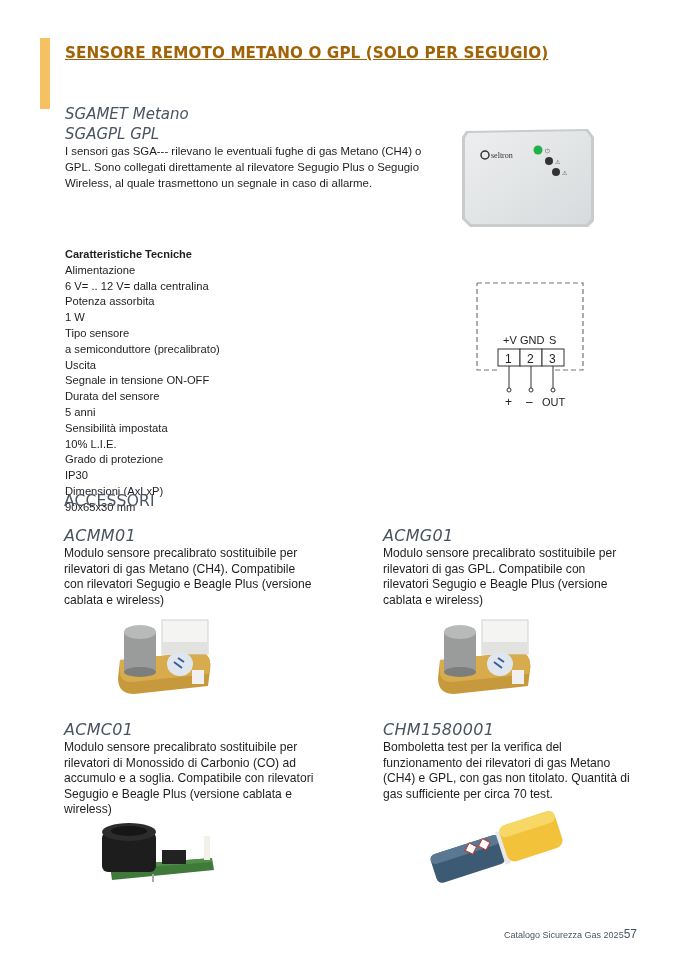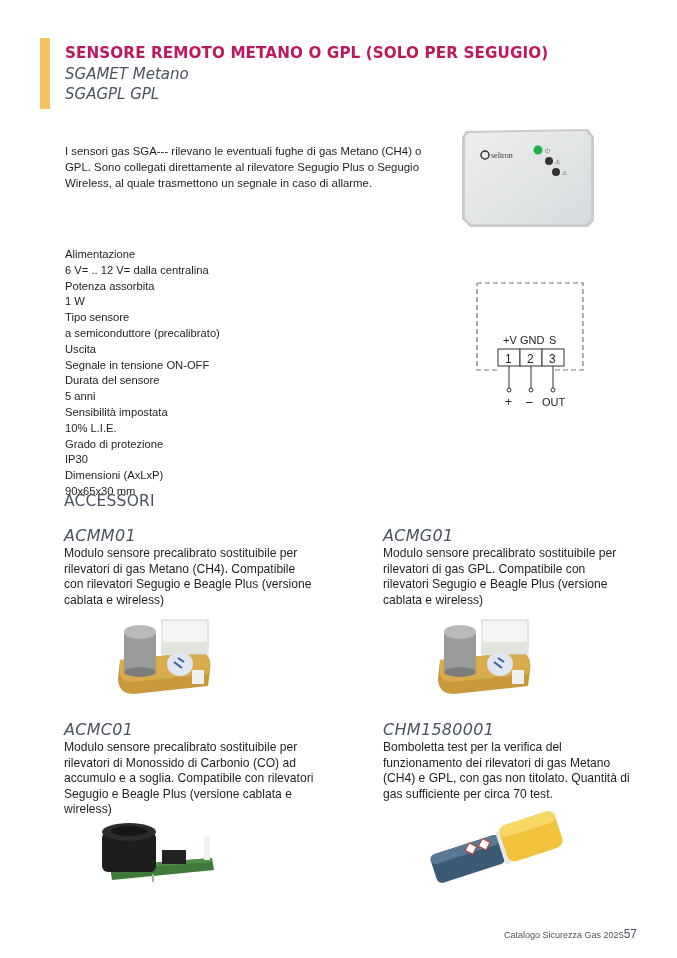--- a/index.html
+++ b/index.html
@@ -1,21 +1,21 @@
 <!DOCTYPE html>
 <html><head>
   <meta charset="utf-8">
   <style>
     * { margin: 0; padding: 0; box-sizing: border-box; }
     html, body { width: 677px; height: 958px; background: #ffffff; overflow: hidden; }
     body { position: relative; font-family: "Liberation Sans", sans-serif; color: #1e1e1e; }
 
     .accent-bar { position: absolute; left: 40px; top: 38px; width: 10px; height: 71px; background: #f5c163; }
-    .title { position: absolute; left: 65px; top: 44px; font-family: "DejaVu Sans", sans-serif; font-weight: bold; font-size: 15.2px; color: #be185d; letter-spacing: 0.1px; white-space: nowrap; }
-    .subtitle { position: absolute; left: 65px; font-family: "DejaVu Sans", sans-serif; font-style: italic; font-size: 15px; color: #4a5461; white-space: nowrap; }
+    .title { position: absolute; left: 65px; top: 44px; font-family: "DejaVu Sans", sans-serif; font-weight: bold; font-size: 15.2px; color: #a16207; letter-spacing: 0.1px; white-space: nowrap; text-decoration: underline; }
+    .subtitle { position: absolute; left: 65px; font-family: "DejaVu Sans", sans-serif; font-style: italic; font-size: 15px; color: #4a5461; white-space: nowrap; margin-top: 40px; }
     .sub1 { top: 65px; }
     .sub2 { top: 85px; text-align: right; }
 
     .intro { position: absolute; left: 65px; top: 143px; width: 370px; font-size: 11.4px; line-height: 16px; color: #1e1e1e; }
 
     .device { position: absolute; left: 460px; top: 127px; width: 136px; height: 101px; }
 
     .specs { position: absolute; left: 65px; top: 247px; font-size: 11.2px; line-height: 15.8px; }
     .specs-heading { font-weight: bold; font-size: 11px; }
     .spec-row { display: flex; flex-direction: column; }
@@ -70,20 +70,21 @@
     <circle cx="78" cy="23" r="4.5" fill="#22b04a"></circle>
     <text x="85" y="26" font-size="6" fill="#555">⏻</text>
     <circle cx="89" cy="34" r="4" fill="#333"></circle>
     <text x="95" y="37" font-size="6" fill="#555">⚠</text>
     <circle cx="96" cy="45" r="4" fill="#333"></circle>
     <text x="102" y="48" font-size="6" fill="#555">⚠</text>
   </svg>
 </div>
 
 <div class="specs">
+  <div class="specs-heading">Caratteristiche Tecniche</div>
   <div class="spec-row">
       <span class="spec-label">Alimentazione</span>
       <span class="spec-value">6 V= .. 12 V= dalla centralina</span>
     </div>
   <div class="spec-row">
       <span class="spec-label">Potenza assorbita</span>
       <span class="spec-value">1 W</span>
     </div>
   <div class="spec-row">
       <span class="spec-label">Tipo sensore</span>

